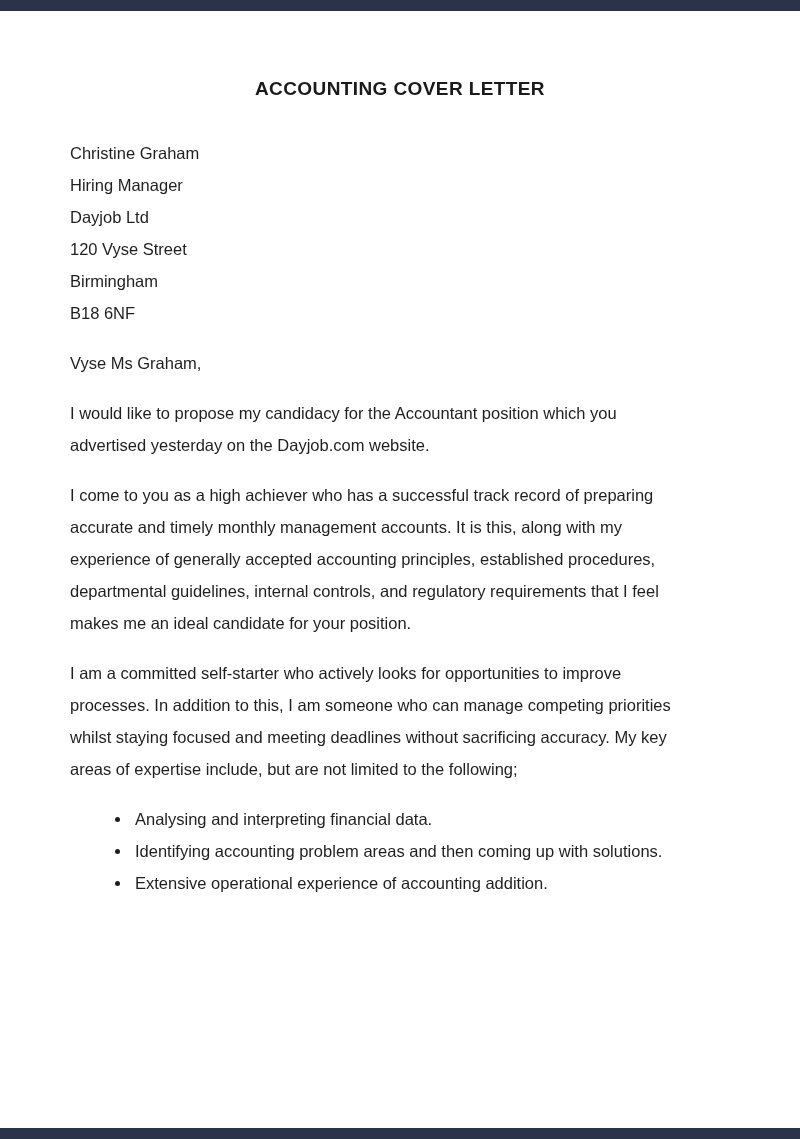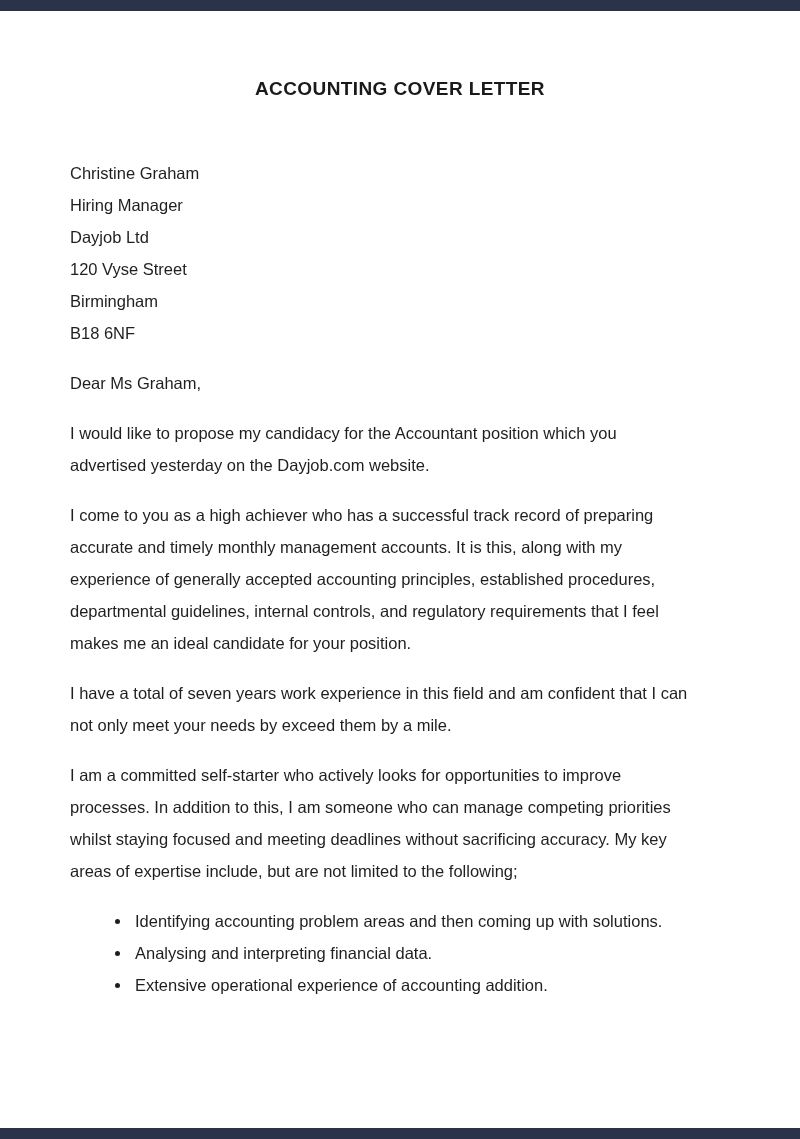--- a/index.html
+++ b/index.html
@@ -28,21 +28,21 @@
   }
   .content{
     padding:0 70px;
     font-size:16.5px;
     line-height:32px;
   }
   .block{
     white-space:pre;      
     margin:18px 0 0 0;
   }
-  .address-block{margin-top:55px;}
+  .address-block{margin-top:35px;}
   .bullet-list{
     list-style:none;
     margin:18px 0 0 0;
     padding:0;
   }
   .bullet-item{
     position:relative;
     padding-left:65px;
     line-height:32px;
   }
@@ -66,47 +66,45 @@
   <div class="content">
 
     <div class="block address-block">Christine Graham
 Hiring Manager
 Dayjob Ltd
 120 Vyse Street
 Birmingham
 B18 6NF</div>
 
 
-    <div class="block">Dear Ms Graham,</div>
+    <div class="block">Vyse Ms Graham,</div>
 
     <div class="block">I would like to propose my candidacy for the Accountant position which you
 advertised yesterday on the Dayjob.com website.</div>
 
     <div class="block">I come to you as a high achiever who has a successful track record of preparing
 accurate and timely monthly management accounts. It is this, along with my
 experience of generally accepted accounting principles, established procedures,
 departmental guidelines, internal controls, and regulatory requirements that I feel
 makes me an ideal candidate for your position.</div>
 
-    <div class="block">I have a total of seven years work experience in this field and am confident that I can
-not only meet your needs by exceed them by a mile.</div>
 
     <div class="block">I am a committed self-starter who actively looks for opportunities to improve
 processes. In addition to this, I am someone who can manage competing priorities
 whilst staying focused and meeting deadlines without sacrificing accuracy. My key
 areas of expertise include, but are not limited to the following;</div>
 
     <ul class="bullet-list">
       <li class="bullet-item">
         <span class="bullet-dot"></span>
-        <span>Identifying accounting problem areas and then coming up with solutions.</span>
+        <span>Analysing and interpreting financial data.</span>
       </li>
       <li class="bullet-item">
         <span class="bullet-dot"></span>
-        <span>Analysing and interpreting financial data.</span>
+        <span>Identifying accounting problem areas and then coming up with solutions.</span>
       </li>
       <li class="bullet-item">
         <span class="bullet-dot"></span>
         <span>Extensive operational experience of accounting addition.</span>
       </li>
     </ul>
 
   </div>
 
   <div class="edge-bar bottom"></div>

